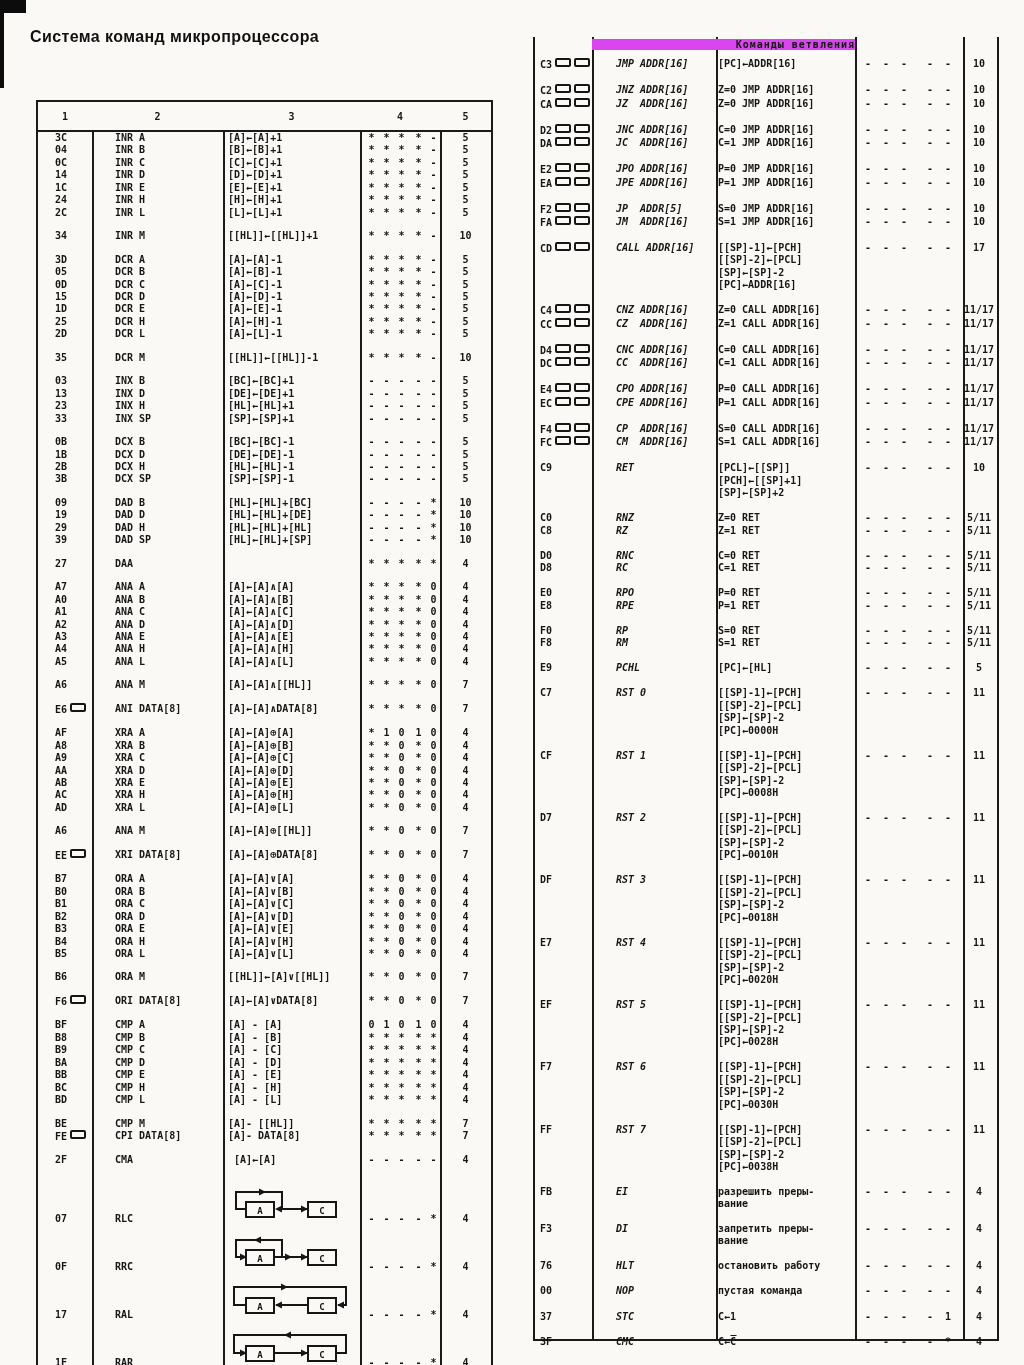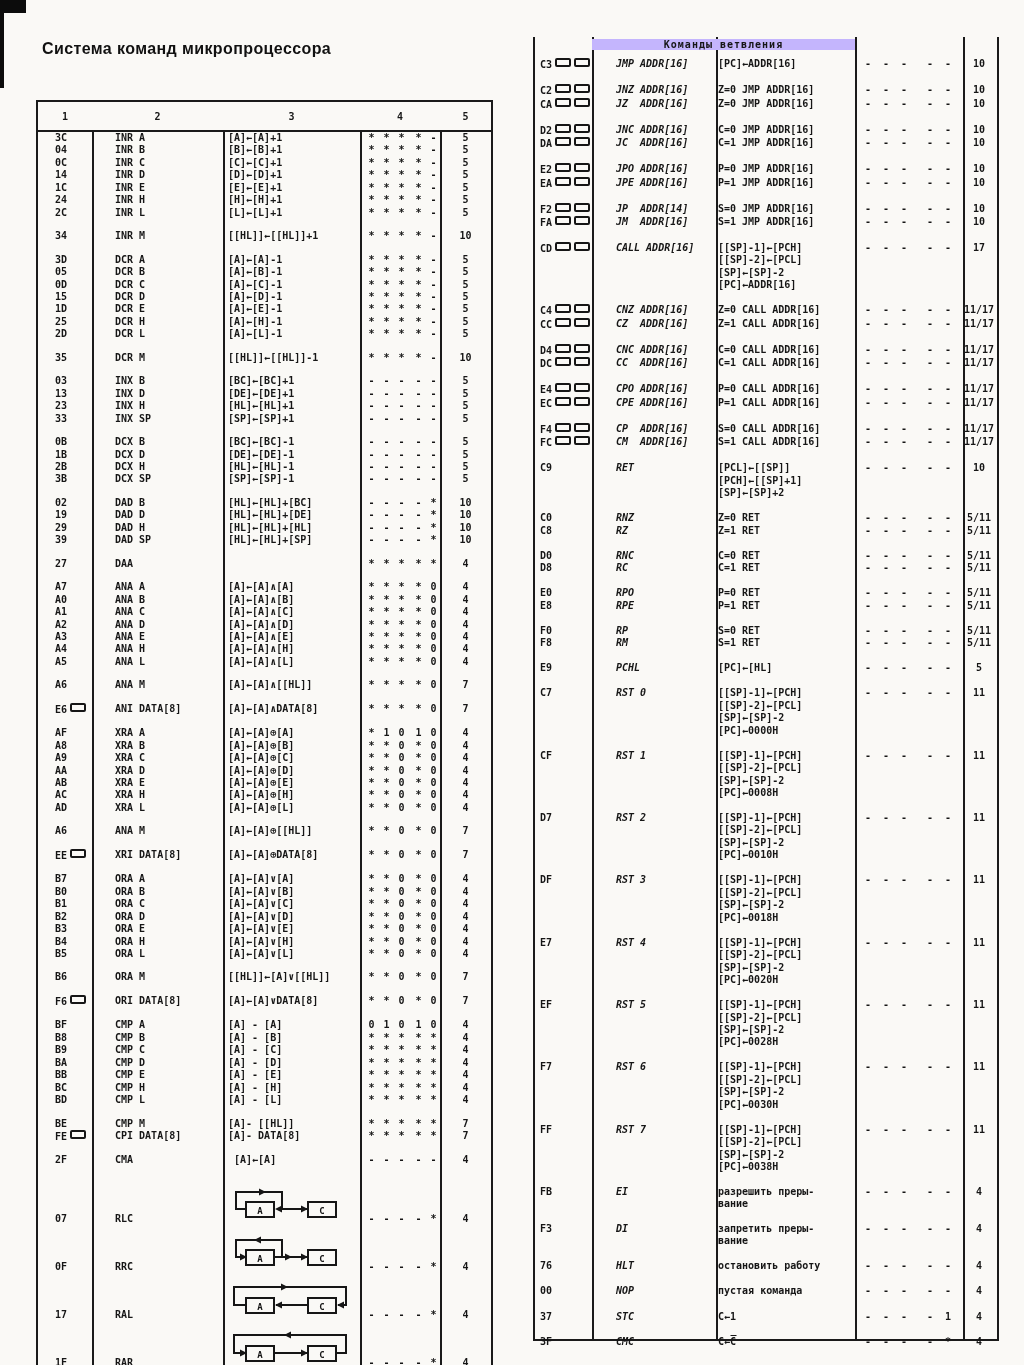--- a/index.html
+++ b/index.html
@@ -3,21 +3,21 @@
 <meta charset="utf-8">
 <style>
   html,body{margin:0;padding:0;}
   body{
     width:1024px;height:1365px;position:relative;overflow:hidden;
     background:#faf9f6;color:#161616;
     font-family:"DejaVu Sans Mono","Liberation Mono",monospace;
     font-size:10px;font-weight:bold;
   }
   .title{
-    position:absolute;left:30px;top:28px;margin:12px;
+    position:absolute;left:30px;top:28px;margin:0;
     font-family:"Liberation Sans","DejaVu Sans",sans-serif;
     font-size:16px;font-weight:bold;letter-spacing:.4px;color:#111;
   }
   .scan-corner{position:absolute;left:0;top:0;width:26px;height:13px;background:#0c0c0c;}
   .scan-edge{position:absolute;left:0;top:0;width:4px;height:88px;background:#0c0c0c;}
 
   .table{position:absolute;box-sizing:border-box;}
   .vline{position:absolute;top:0;bottom:0;width:2px;background:#1a1a1a;z-index:1;}
 
   
@@ -52,21 +52,21 @@
   .fl{display:inline-block;width:15px;text-align:center;}
   .rt .fl{width:18px;}
   .fl-gap{margin-left:2px;}
   .rt .fl-gap{margin-left:8px;}
 
   .dbox{display:inline-block;width:12px;height:5px;border:2px solid #161616;
         border-radius:2px;margin-left:3px;vertical-align:1px;}
 
   .sec-row{display:flex;position:relative;z-index:3;height:14px;align-items:center;}
   .sec-spacer{width:59px;}
-  .sec-label{width:263px;text-align:center;background:#c4b5fd;letter-spacing:1px;}
+  .sec-label{width:263px;text-align:right;background:#d946ef;letter-spacing:1px;}
 
   .diag-row{height:48px;align-items:flex-end;}
   .diag-row .c-op{padding-left:3px;}
   .diag-row svg{display:block;}
 </style>
 </head>
 <body>
 
 <div>
   <div class="scan-corner"></div>
@@ -251,21 +251,21 @@
         </div>
         <div class="t-row">
           <div class="c-oc"><span>3B</span></div>
           <div class="c-mn">DCX SP</div>
           <div class="c-op"><div class="op-line">[SP]←[SP]-1</div></div>
           <div class="c-fl"><span class="fl">-</span><span class="fl">-</span><span class="fl">-</span><span class="fl fl-gap">-</span><span class="fl">-</span></div>
           <div class="c-cy">5</div>
         </div>
         <div class="gap"></div>
         <div class="t-row">
-          <div class="c-oc"><span>02</span></div>
+          <div class="c-oc"><span>09</span></div>
           <div class="c-mn">DAD B</div>
           <div class="c-op"><div class="op-line">[HL]←[HL]+[BC]</div></div>
           <div class="c-fl"><span class="fl">-</span><span class="fl">-</span><span class="fl">-</span><span class="fl fl-gap">-</span><span class="fl">*</span></div>
           <div class="c-cy">10</div>
         </div>
         <div class="t-row">
           <div class="c-oc"><span>19</span></div>
           <div class="c-mn">DAD D</div>
           <div class="c-op"><div class="op-line">[HL]←[HL]+[DE]</div></div>
           <div class="c-fl"><span class="fl">-</span><span class="fl">-</span><span class="fl">-</span><span class="fl fl-gap">-</span><span class="fl">*</span></div>
@@ -696,21 +696,21 @@
         <div class="t-row">
           <div class="c-oc"><span>EA</span><span class="dbox"></span><span class="dbox"></span></div>
           <div class="c-mn">JPE ADDR[16]</div>
           <div class="c-op"><div class="op-line">P=1 JMP ADDR[16]</div></div>
           <div class="c-fl"><span class="fl">-</span><span class="fl">-</span><span class="fl">-</span><span class="fl fl-gap">-</span><span class="fl">-</span></div>
           <div class="c-cy">10</div>
         </div>
         <div class="gap"></div>
         <div class="t-row">
           <div class="c-oc"><span>F2</span><span class="dbox"></span><span class="dbox"></span></div>
-          <div class="c-mn">JP  ADDR[14]</div>
+          <div class="c-mn">JP  ADDR[5]</div>
           <div class="c-op"><div class="op-line">S=0 JMP ADDR[16]</div></div>
           <div class="c-fl"><span class="fl">-</span><span class="fl">-</span><span class="fl">-</span><span class="fl fl-gap">-</span><span class="fl">-</span></div>
           <div class="c-cy">10</div>
         </div>
         <div class="t-row">
           <div class="c-oc"><span>FA</span><span class="dbox"></span><span class="dbox"></span></div>
           <div class="c-mn">JM  ADDR[16]</div>
           <div class="c-op"><div class="op-line">S=1 JMP ADDR[16]</div></div>
           <div class="c-fl"><span class="fl">-</span><span class="fl">-</span><span class="fl">-</span><span class="fl fl-gap">-</span><span class="fl">-</span></div>
           <div class="c-cy">10</div>

